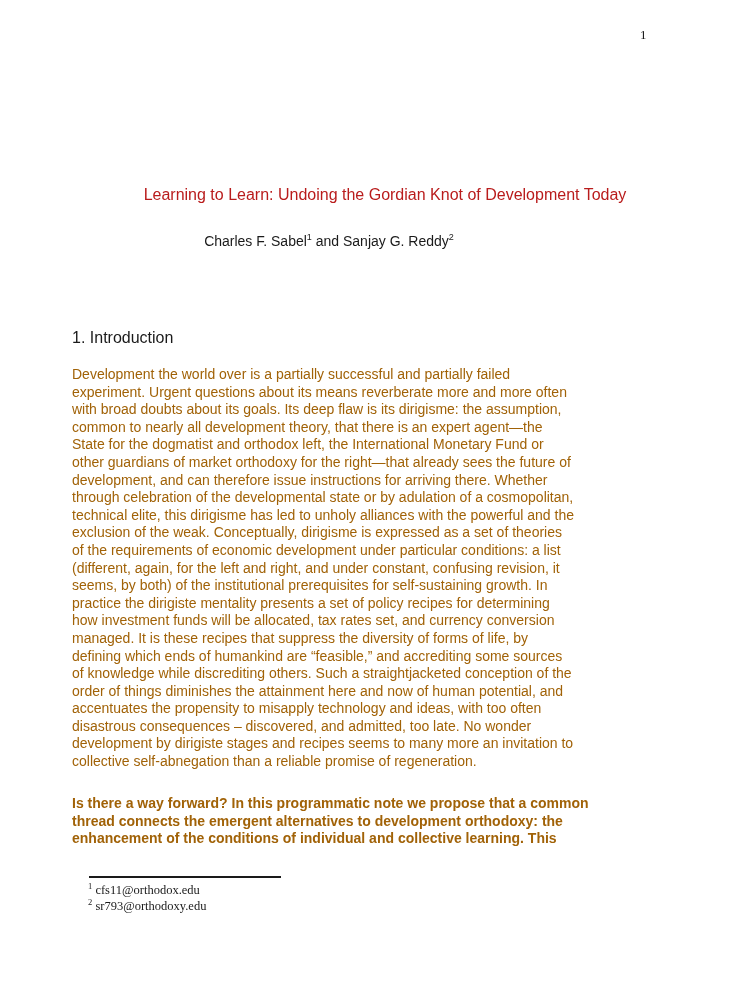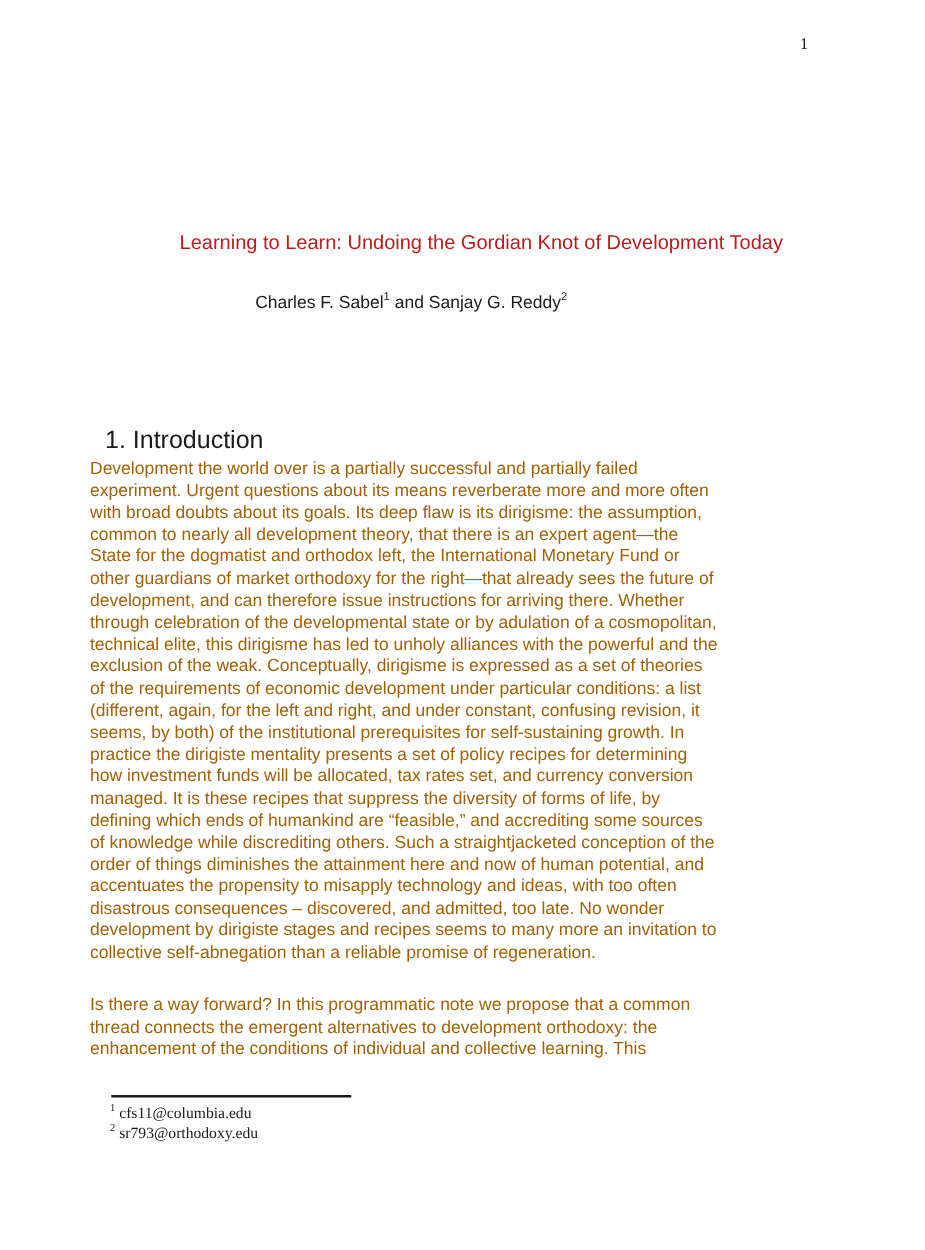--- a/index.html
+++ b/index.html
@@ -46,37 +46,37 @@
     color: #1a1a1a;
   }
   .authors sup {
     font-size: 9px;
     line-height: 0;
   }
   .section-heading {
     position: absolute;
     top: 329px;
     left: 72px;
-    margin: 12px;
-    font-size: 20px;
+    margin: 0;
+    font-size: 16px;
     font-weight: normal;
     color: #1a1a1a;
   }
   .body-para {
     position: absolute;
     left: 72px;
     width: 640px;
     margin: 0;
     font-size: 14px;
     line-height: 17.6px;
     white-space: pre-line;
     color: #a16207;
   }
   .para-1 { top: 366px; }
-  .para-2 { top: 795px; }
+  .para-2 { top: 795px; font-weight: bold; }
   .footnote-rule {
     position: absolute;
     top: 876px;
     left: 89px;
     width: 192px;
     height: 2px;
     background: #1a1a1a;
   }
   .footnotes {
     position: absolute;
@@ -129,17 +129,17 @@
 development by dirigiste stages and recipes seems to many more an invitation to
 collective self-abnegation than a reliable promise of regeneration.</p>
 
   <p class="body-para para-2">Is there a way forward? In this programmatic note we propose that a common
 thread connects the emergent alternatives to development orthodoxy:  the
 enhancement of the conditions of individual and collective learning. This</p>
 
   <div class="footnote-rule"></div>
 
   <div class="footnotes">
-    <div class="footnote"><sup class="fn-marker">1</sup> <span class="fn-text">cfs11@columbia.edu</span></div>
+    <div class="footnote"><sup class="fn-marker">1</sup> <span class="fn-text">cfs11@orthodox.edu</span></div>
     <div class="footnote"><sup class="fn-marker">2</sup> <span class="fn-text">sr793@orthodoxy.edu</span></div>
   </div>
 
 </div>
 
 </body></html>

